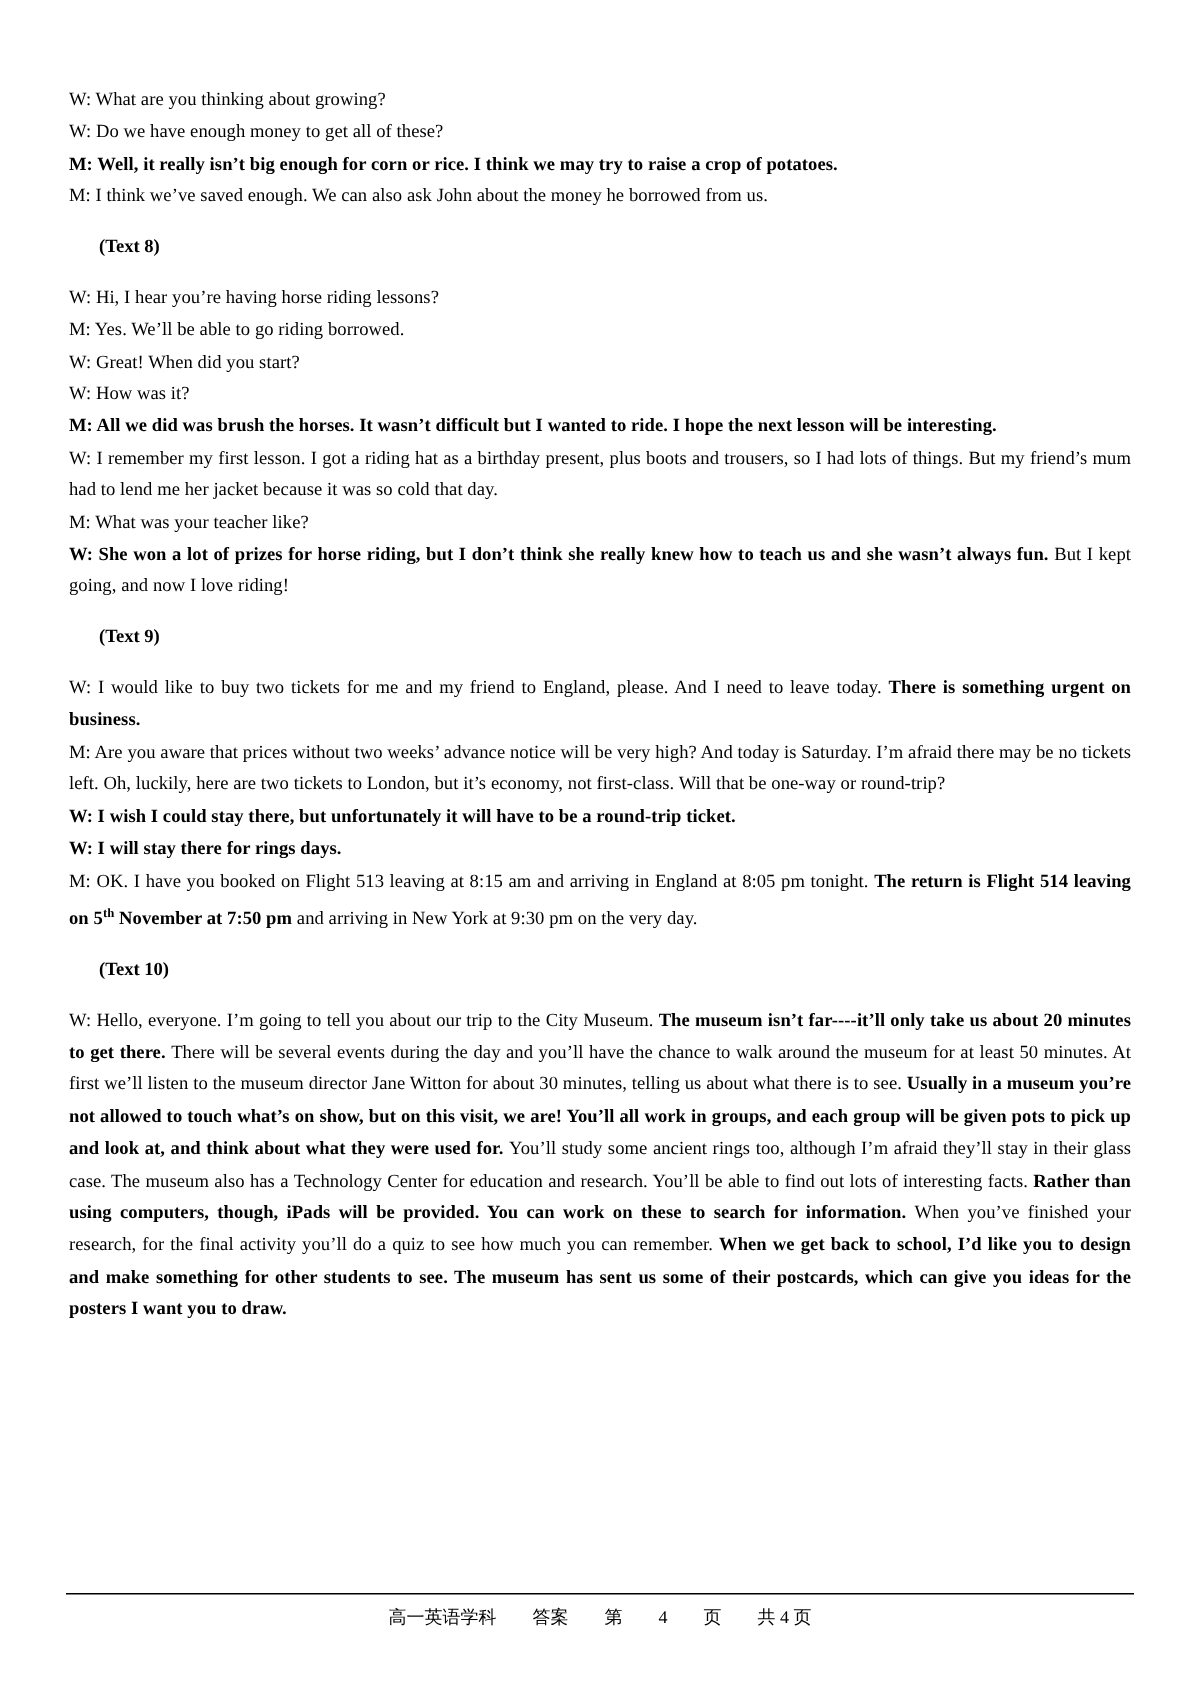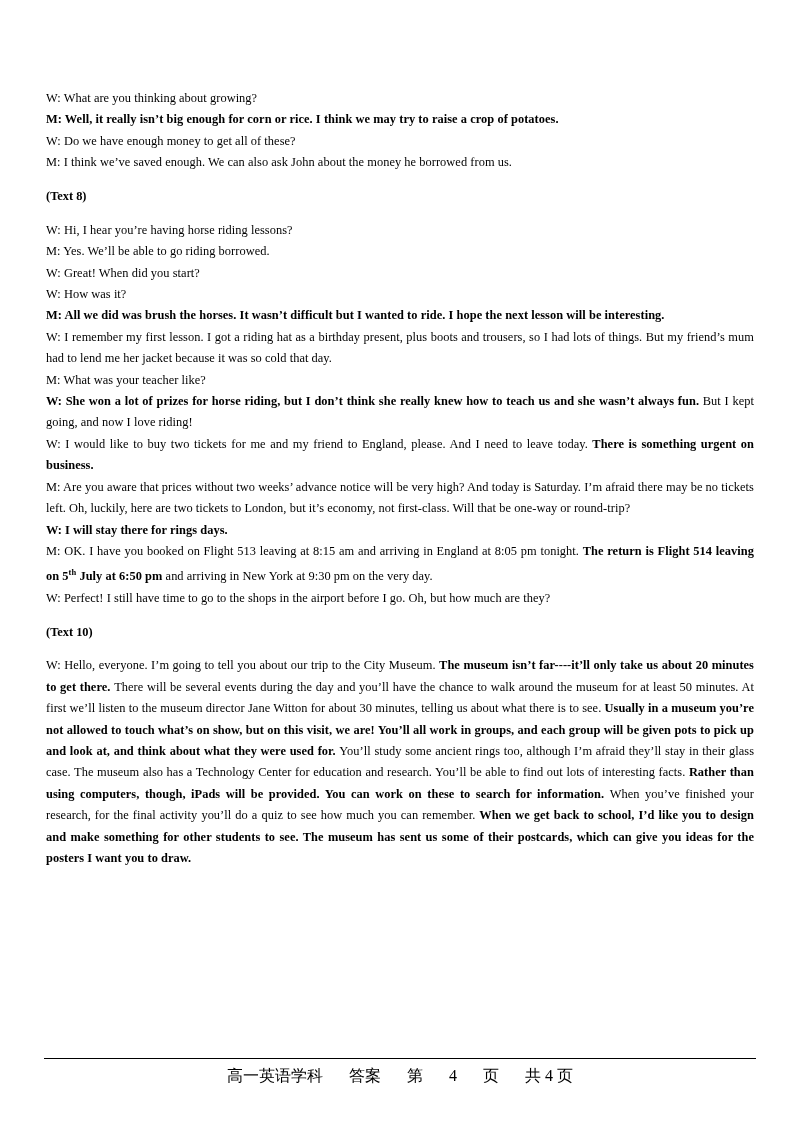--- a/index.html
+++ b/index.html
@@ -12,79 +12,81 @@
     height: 1131px;
     font-family: "Liberation Serif", serif;
     color: #000000;
     position: relative;
   }
   .page {
     position: relative;
     width: 800px;
     height: 1131px;
     box-sizing: border-box;
-    padding: 88px 46px 0 46px;
+    padding: 56px 46px 0 46px;
     overflow: hidden;
   }
   .line {
     font-size: 12.4px;
     line-height: 21.4px;
     text-align: justify;
     text-justify: inter-word;
     margin: 0 0 0 0;
     letter-spacing: 0.05px;
   }
   .b { font-weight: bold; }
   .para-head {
     font-weight: bold;
     font-size: 12.4px;
     line-height: 21.4px;
+    margin-left: 20px;
   }
   .footer {
     position: absolute;
     left: 0;
     right: 0;
     bottom: 44px;
     text-align: center;
-    font-size: 16px;
+    font-size: 12px;
     font-family: "Liberation Serif", serif;
   }
   .footer .rule {
     width: 712px;
     margin: 0 auto 7px auto;
     border-top: 1px solid #000;
     height: 0;
   }
   .footer-inner span { margin: 0 2px; }
   .footer-inner .sp { display: inline-block; width: 10px; }
   sup { font-size: 8.5px; vertical-align: super; }
 </style>
 </head>
 <body>
 
 <div class="page">
   <div id="content">
       <p class="line"><span>W: What are you thinking about growing?</span></p>
+      <p class="line"><span>W: Do we have enough money to get all of these?</span></p>
       <p class="line"><span class="b">M: Well, it really isn’t big enough for corn or rice. I think we may try to raise a crop of potatoes.</span></p>
-      <p class="line"><span>W: Do we have enough money to get all of these?</span></p>
       <p class="line"><span>M: I think we’ve saved enough. We can also ask John about the money he borrowed from us.</span></p>
       <p class="para-head"><span class="b">(Text 8)</span></p>
       <p class="line"><span>W: Hi, I hear you’re having horse riding lessons?</span></p>
       <p class="line"><span>M: Yes. We’ll be able to go riding borrowed.</span></p>
       <p class="line"><span>W: Great! When did you start?</span></p>
       <p class="line"><span>W: How was it?</span></p>
       <p class="line"><span class="b">M: All we did was brush the horses. It wasn’t difficult but I wanted to ride. I hope the next lesson will be interesting.</span></p>
       <p class="line"><span>W: I remember my first lesson. I got a riding hat as a birthday present, plus boots and trousers, so I had lots of things. But my friend’s mum had to lend me her jacket because it was so cold that day.</span></p>
       <p class="line"><span>M: What was your teacher like?</span></p>
       <p class="line"><span class="b">W: She won a lot of prizes for horse riding, but I don’t think she really knew how to teach us and she wasn’t always fun. </span><span>But I kept going, and now I love riding!</span></p>
+      <p class="para-head"><span class="b">(Text 9)</span></p>
       <p class="line"><span>W: I would like to buy two tickets for me and my friend to England, please. And I need to leave today. </span><span class="b">There is something urgent on business.</span></p>
       <p class="line"><span>M: Are you aware that prices without two weeks’ advance notice will be very high? And today is Saturday. I’m afraid there may be no tickets left. Oh, luckily, here are two tickets to London, but it’s economy, not first-class. Will that be one-way or round-trip?</span></p>
+      <p class="line"><span class="b">W: I wish I could stay there, but unfortunately it will have to be a round-trip ticket.</span></p>
       <p class="line"><span class="b">W: I will stay there for rings days.</span></p>
-      <p class="line"><span>M: OK. I have you booked on Flight 513 leaving at 8:15 am and arriving in England at 8:05 pm tonight. </span><span class="b">The return is Flight 514 leaving on 5</span><sup class="b">th</sup><span class="b"> July at 6:50 pm </span><span>and arriving in New York at 9:30 pm on the very day.</span></p>
-      <p class="line"><span>W: Perfect! I still have time to go to the shops in the airport before I go. Oh, but how much are they?</span></p>
+      <p class="line"><span>M: OK. I have you booked on Flight 513 leaving at 8:15 am and arriving in England at 8:05 pm tonight. </span><span class="b">The return is Flight 514 leaving on 5</span><sup class="b">th</sup><span class="b"> November at 7:50 pm </span><span>and arriving in New York at 9:30 pm on the very day.</span></p>
       <p class="para-head"><span class="b">(Text 10)</span></p>
       <p class="line"><span>W: Hello, everyone. I’m going to tell you about our trip to the City Museum. </span><span class="b">The museum isn’t far----it’ll only take us about 20 minutes to get there. </span><span>There will be several events during the day and you’ll have the chance to walk around the museum for at least 50 minutes. At first we’ll listen to the museum director Jane Witton for about 30 minutes, telling us about what there is to see. </span><span class="b">Usually in a museum you’re not allowed to touch what’s on show, but on this visit, we are! You’ll all work in groups, and each group will be given pots to pick up and look at, and think about what they were used for. </span><span>You’ll study some ancient rings too, although I’m afraid they’ll stay in their glass case. The museum also has a Technology Center for education and research. You’ll be able to find out lots of interesting facts. </span><span class="b">Rather than using computers, though, iPads will be provided. You can work on these to search for information. </span><span>When you’ve finished your research, for the final activity you’ll do a quiz to see how much you can remember. </span><span class="b">When we get back to school, I’d like you to design and make something for other students to see. The museum has sent us some of their postcards, which can give you ideas for the posters I want you to draw.</span></p>
     </div>
 
   <div class="footer">
     <div class="rule"></div>
     <div class="footer-inner">
       <span>高一英语学科</span>
       <span class="sp"></span>
       <span>答案</span>

